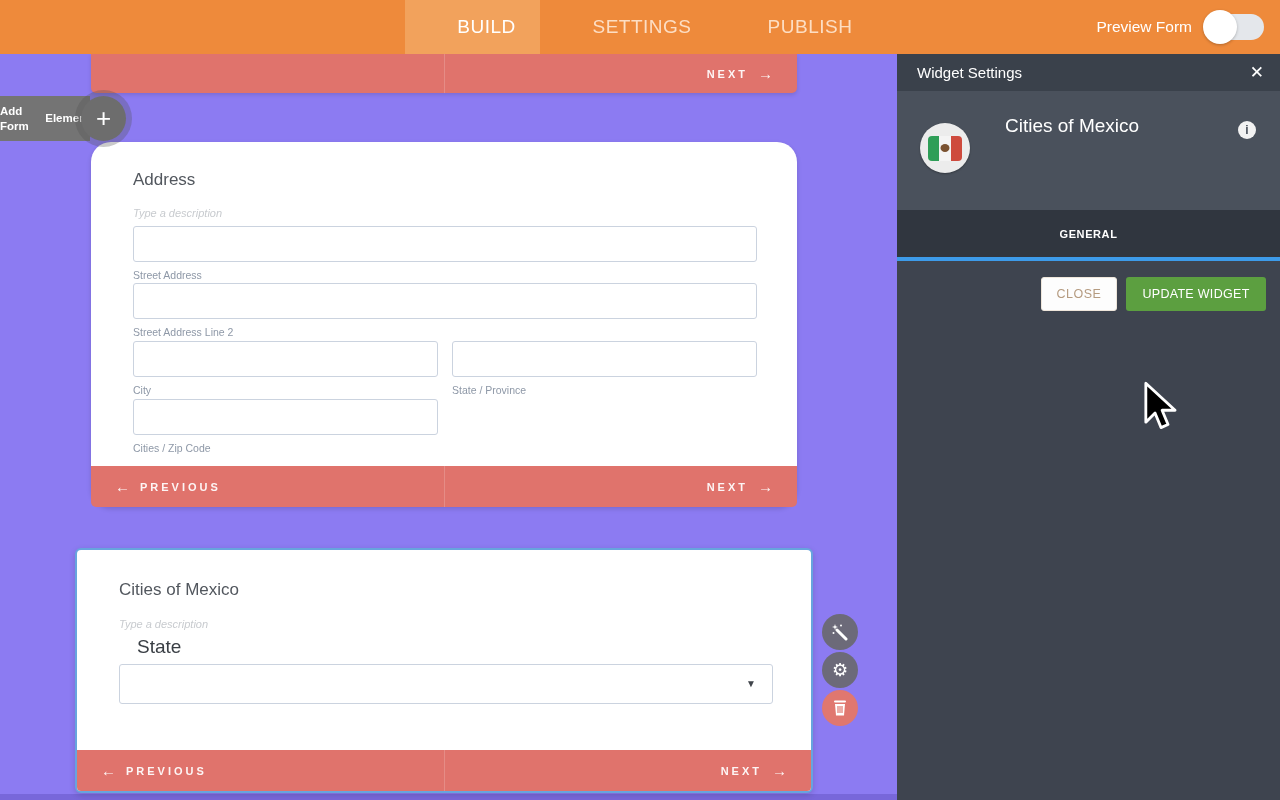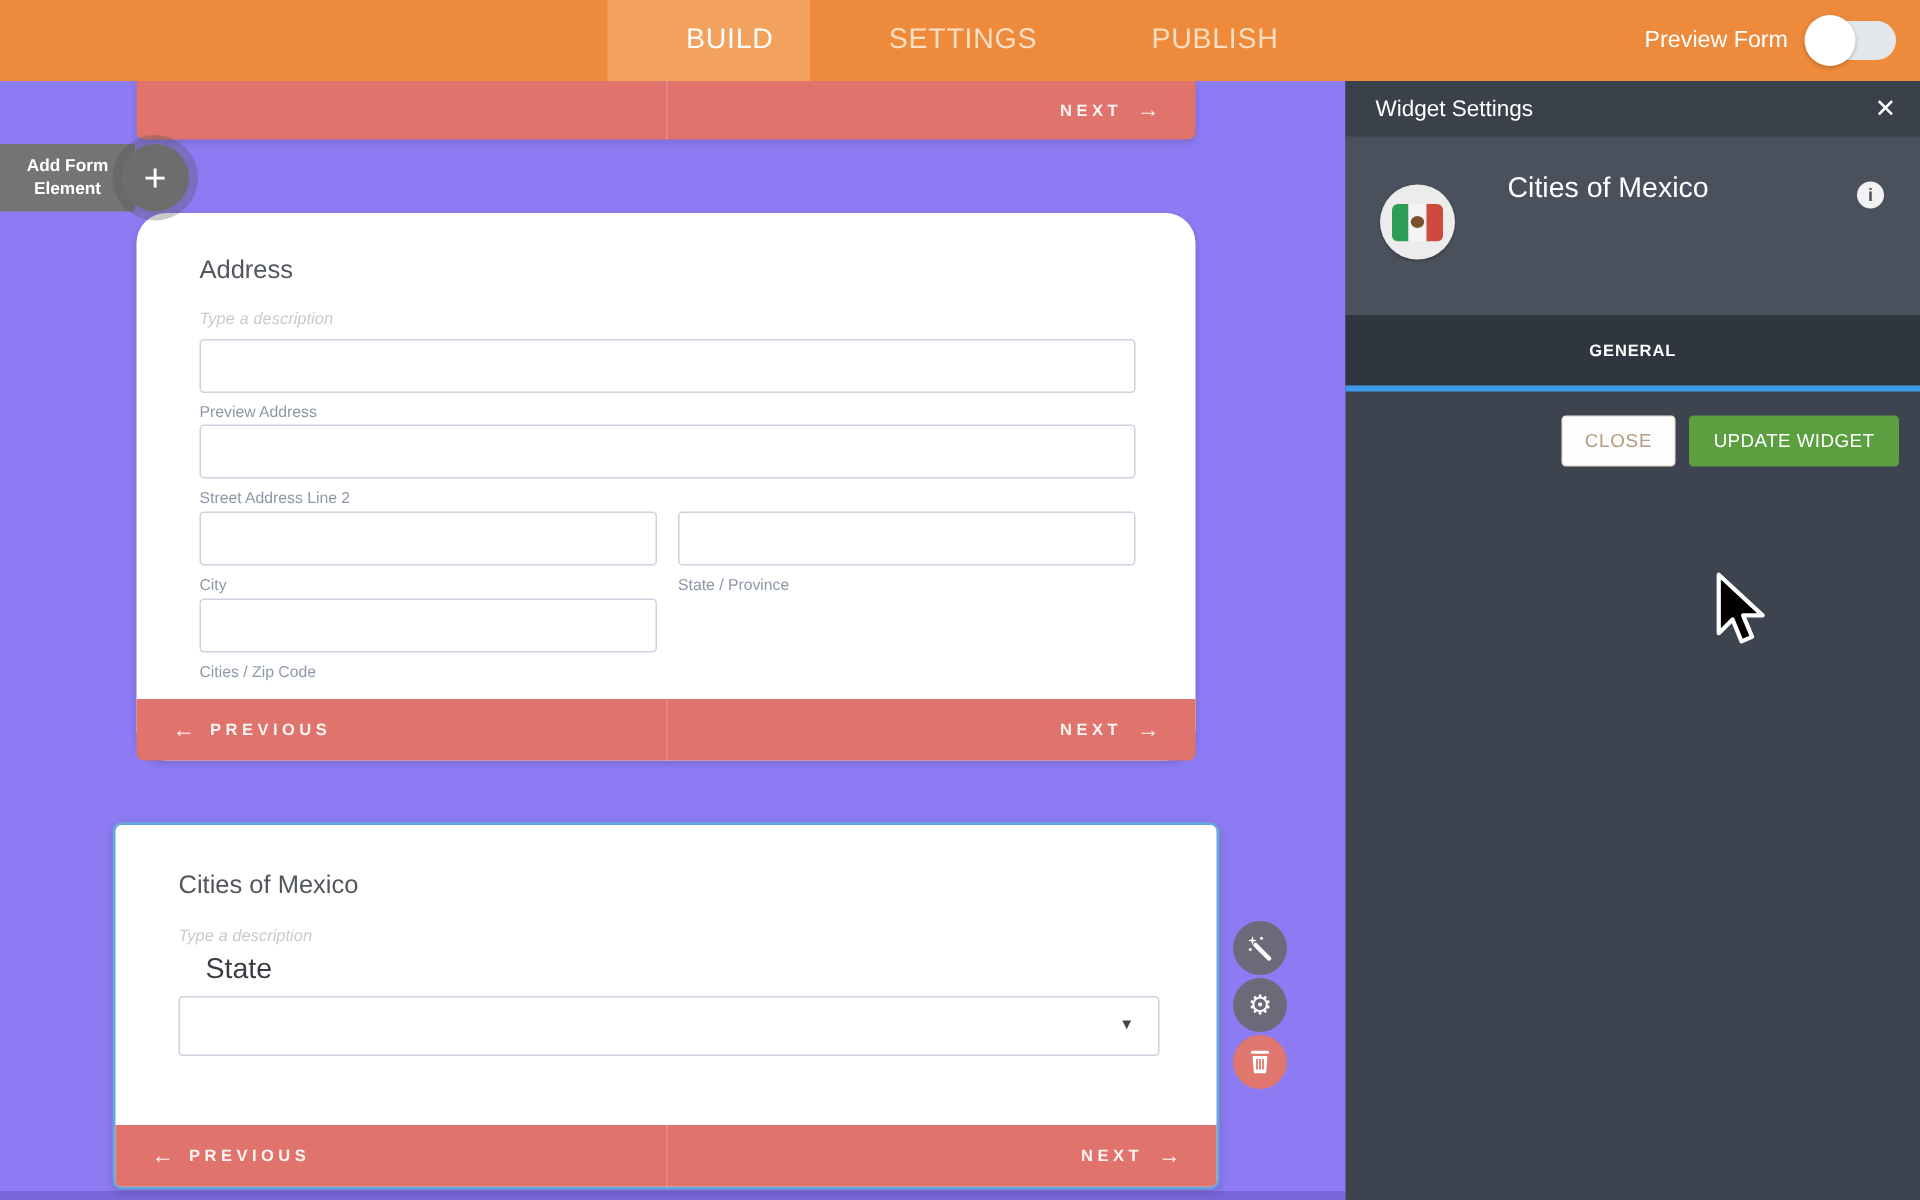--- a/index.html
+++ b/index.html
@@ -24,21 +24,21 @@
   .canvas-bottom-strip { position:absolute; left:0; top:794px; width:897px; height:6px; background:#7867DA; }
 
   .pager { background:#E0736C; display:flex; align-items:center; justify-content:space-between; padding:0 24px; position:relative; }
   .pager::after { content:""; position:absolute; left:50%; top:0; bottom:0; width:1px; background:rgba(255,255,255,.18); }
   .pager-btn { display:flex; align-items:center; gap:10px; color:rgba(255,255,255,.93); font-size:11px; font-weight:700; letter-spacing:3px; cursor:pointer; }
   .pager-arrow { font-size:15px; font-weight:400; letter-spacing:0; }
 
   .top-bar-card { position:absolute; left:91px; top:54px; width:706px; height:39px; border-radius:0 0 5px 5px; box-shadow:0 2px 4px rgba(0,0,0,.12); justify-content:flex-end; }
 
   
-  .add-label-box { position:absolute; left:0; top:96px; width:90px; height:45px; background:#747474; display:flex; flex-direction:column; align-items:center; justify-content:center; color:#fff; font-size:11.5px; font-weight:700; line-height:15px; z-index:6; cursor:pointer; }
+  .add-label-box { position:absolute; left:0; top:96px; width:90px; height:45px; background:#747474; display:flex; flex-direction:row; align-items:center; justify-content:center; color:#fff; font-size:11.5px; font-weight:700; line-height:15px; z-index:6; cursor:pointer; }
   .add-circle { position:absolute; left:81px; top:96px; width:45px; height:45px; border-radius:50%; background:#6D6D6D; box-shadow:0 0 0 6px rgba(80,80,80,.30); display:flex; align-items:center; justify-content:center; color:#fff; font-size:26px; font-weight:300; z-index:7; cursor:pointer; }
 
   
   .card { background:#ffffff; border-radius:5px; box-shadow:0 2px 5px rgba(0,0,0,.14); }
   .address-card { position:absolute; left:91px; top:142px; width:706px; height:365px;border-radius:20px; }
   .card-title { position:absolute; font-size:17px; color:#52575E; font-weight:500; }
   .card-desc { position:absolute; font-size:11px; font-style:italic; color:#C8CBCF;margin-top:12px; }
   .f-input { position:absolute; height:36px; border:1px solid #CBD3DF; border-radius:3px; background:#fff; outline:none; font-size:13px; color:#444; padding:0 8px; font-family:"Liberation Sans",sans-serif; }
   .f-sublabel { position:absolute; font-size:10.5px; color:#8E98A7; }
   .card-footer { position:absolute; left:0; bottom:0; width:100%; height:41px; border-radius:0 0 5px 5px; }
@@ -101,21 +101,21 @@
   </div>
   <div class="add-circle">
     <span>+</span>
   </div>
 
   <div class="card address-card">
     <div class="card-title" style="left:42px; top:28px;">Address</div>
     <div class="card-desc" style="left:42px; top:53px;">Type a description</div>
 
     <input class="f-input" style="left: 42px; top: 84px; width: 624px;">
-    <div class="f-sublabel" style="left:42px; top:127px;">Preview Address</div>
+    <div class="f-sublabel" style="left:42px; top:127px;">Street Address</div>
 
     <input class="f-input" style="left: 42px; top: 141px; width: 624px;">
     <div class="f-sublabel" style="left:42px; top:184px;">Street Address Line 2</div>
 
     <input class="f-input" style="left: 42px; top: 199px; width: 305px;">
     <input class="f-input" style="left: 361px; top: 199px; width: 305px;">
     <div class="f-sublabel" style="left:42px; top:242px;">City</div>
     <div class="f-sublabel" style="left:361px; top:242px;">State / Province</div>
 
     <input class="f-input" style="left: 42px; top: 257px; width: 305px;">

